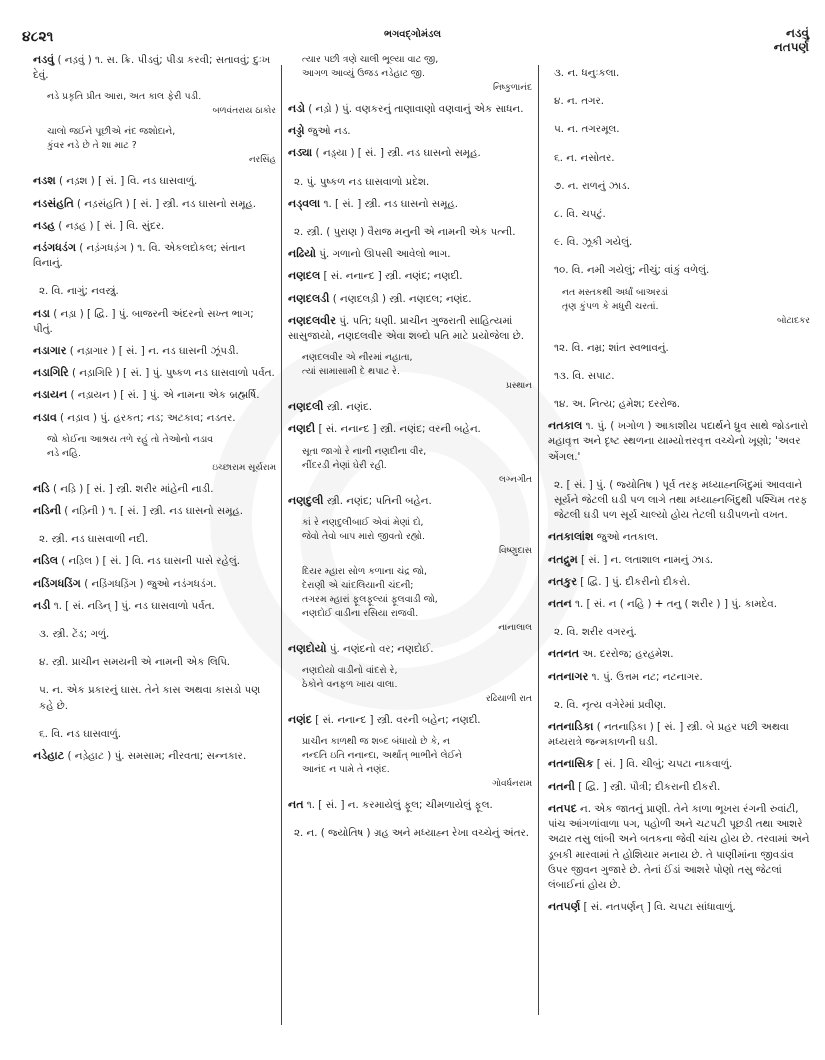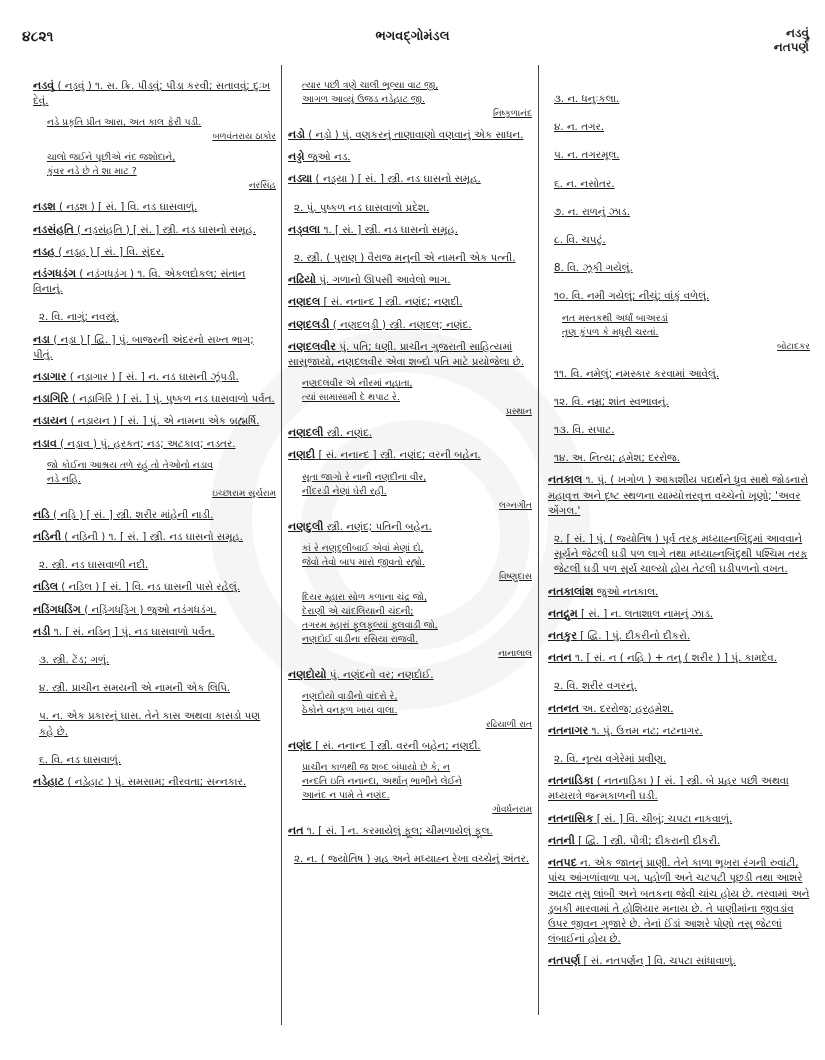--- a/index.html
+++ b/index.html
@@ -5,30 +5,30 @@
   html, body { margin: 0; padding: 0; background: #ffffff; }
   body {
     width: 825px; height: 1060px; position: relative; overflow: hidden;
     font-family: "DejaVu Sans", sans-serif; color: #1a1a1a;
   }
   .page { position: absolute; left: 0; top: 0; width: 825px; height: 1060px; }
   .header {
     position: absolute; top: 22px; left: 0; width: 825px; height: 40px;
   }
   .page-num { position: absolute; left: 22px; top: 6px; font-size: 14px; font-weight: bold; }
-  .running-title { position: absolute; left: 0; width: 825px; top: 6px; text-align: center; font-size: 13px; font-weight: bold; }
+  .running-title { position: absolute; left: 0; width: 825px; top: 6px; text-align: center; font-size: 10px; font-weight: bold; }
   .guide-words { position: absolute; right: 16px; top: 4px; text-align: right; font-size: 12px; font-weight: bold; line-height: 14px; }
   .watermark {
     position: absolute; left: 210px; top: 330px; width: 380px; height: 380px;
     border-radius: 50%; border: 42px solid rgba(120,120,120,0.07);
     box-sizing: border-box; pointer-events: none;
   }
   .watermark.w2 { left: 300px; top: 420px; width: 230px; height: 230px; border-width: 30px; }
   .col {
-    position: absolute; top: 78px; font-size: 10.3px; line-height: 15.2px; text-decoration: underline;
+    position: absolute; top: 52px; font-size: 10.3px; line-height: 15.2px;
   }
   .col1 { left: 33px; width: 243px; }
   .col2 { left: 288px; width: 244px; }
   .col3 { left: 548px; width: 262px; }
   .divider { position: absolute; top: 65px; width: 1px; background: #444; }
   .div1 { left: 281px; height: 960px; }
   .div2 { left: 538px; height: 950px; }
   .entry { margin: 0 0 7px 0; text-indent: 0; }
   .entry .hw { font-weight: bold; font-size: 11px; }
   .entry .body { }
@@ -153,28 +153,27 @@
       <p class="entry"><span class="hw">નત</span> <span class="body">૧. [ સં. ] ન. કરમાયેલું ફૂલ; ચીમળાયેલું ફૂલ.</span></p>
       <p class="sense">૨. ન. ( જ્યોતિષ ) ગ્રહ અને મધ્યાહ્ન રેખા વચ્ચેનું અંતર.</p>
     </div>
   <div class="col col3">
       <p class="sense">૩. ન. ધનુઃકલા.</p>
       <p class="sense">૪. ન. તગર.</p>
       <p class="sense">૫. ન. તગરમૂલ.</p>
       <p class="sense">૬. ન. નસોતર.</p>
       <p class="sense">૭. ન. રાળનું ઝાડ.</p>
       <p class="sense">૮. વિ. ચપટું.</p>
-      <p class="sense">8. વિ. ઝૂકી ગયેલું.</p>
+      <p class="sense">૯. વિ. ઝૂકી ગયેલું.</p>
       <p class="sense">૧૦. વિ. નમી ગયેલું; નીચું; વાંકું વળેલું.</p>
       <div class="quote">
         <span class="line">નત મસ્તકથી અર્ધાં બાઅરડાં</span>
         <span class="line">તૃણ કુંપળ કે મધુરી ચરતાં.</span>
         <span class="src">બોટાદકર</span>
       </div>
-      <p class="sense">૧૧. વિ. નમેલું; નમસ્કાર કરવામાં આવેલું.</p>
       <p class="sense">૧૨. વિ. નમ્ર; શાંત સ્વભાવનું.</p>
       <p class="sense">૧૩. વિ. સપાટ.</p>
       <p class="sense">૧૪. અ. નિત્ય; હમેશ; દરરોજ.</p>
       <p class="entry"><span class="hw">નતકાલ</span> <span class="body">૧. પું. ( ખગોળ ) આકાશીય પદાર્થને ધ્રુવ સાથે જોડનારો મહાવૃત્ત અને દૃષ્ટ સ્થળના યામ્યોત્તરવૃત્ત વચ્ચેનો ખૂણો; 'અવર એંગલ.'</span></p>
       <p class="sense">૨. [ સં. ] પું. ( જ્યોતિષ ) પૂર્વ તરફ મધ્યાહ્નબિંદુમાં આવવાને સૂર્યને જેટલી ઘડી પળ લાગે તથા મધ્યાહ્નબિંદુથી પશ્ચિમ તરફ જેટલી ઘડી પળ સૂર્ય ચાલ્યો હોય તેટલી ઘડીપળનો વખત.</p>
       <p class="entry"><span class="hw">નતકાલાંશ</span> <span class="body">જુઓ નતકાલ.</span></p>
       <p class="entry"><span class="hw">નતદ્રુમ</span> <span class="body">[ સં. ] ન. લતાશાલ નામનું ઝાડ.</span></p>
       <p class="entry"><span class="hw">નતકુર</span> <span class="body">[ દ્વિ. ] પું. દીકરીનો દીકરો.</span></p>
       <p class="entry"><span class="hw">નતન</span> <span class="body">૧. [ સં. ન ( નહિ ) + તનુ ( શરીર ) ] પું. કામદેવ.</span></p>
       <p class="sense">૨. વિ. શરીર વગરનું.</p>

